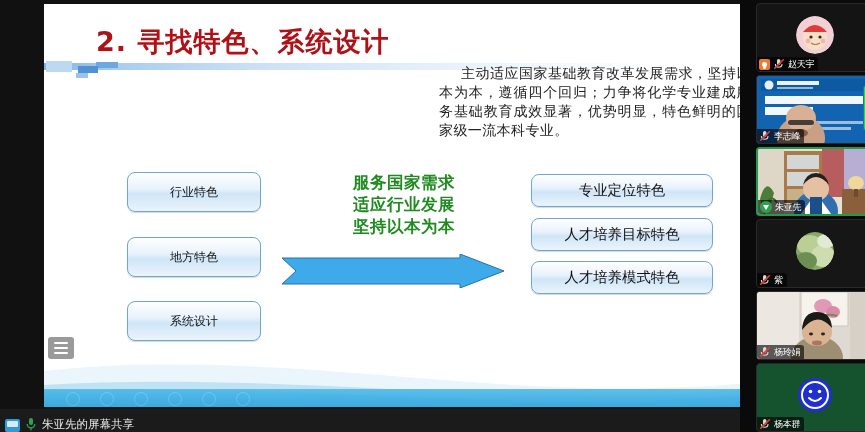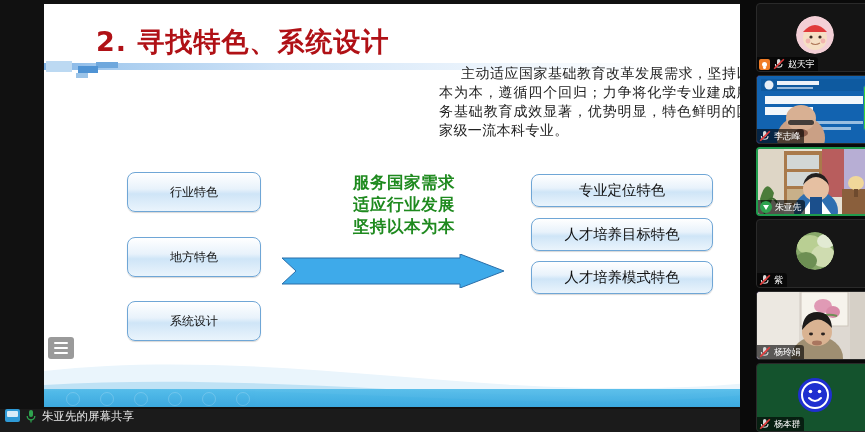--- a/index.html
+++ b/index.html
@@ -52,21 +52,21 @@
   .slide-menu .bars i:nth-child(3){width:14px}
 
   
   .ppt-bar{position:absolute;left:0;bottom:0;width:740px;height:18px;
      background:linear-gradient(to bottom,#55bdea,#3aa8df);opacity:.95;}
   .ppt-bar .g{position:absolute;top:3px;width:12px;height:12px;border:1px solid rgba(255,255,255,.35);
      border-radius:50%;opacity:.55;}
 
   
   .statusbar{position:absolute;left:0;bottom:0;width:740px;height:23px;background:#1b1b1b;
-     display:flex;align-items:flex-start;gap:5px;padding-left:5px;box-sizing:border-box;}
+     display:flex;align-items:flex-end;gap:5px;padding-left:5px;box-sizing:border-box;}
   .sb-icon{width:15px;height:13px;border-radius:2px;background:#2f9ad6;position:relative;flex:0 0 auto;}
   .sb-icon:after{content:"";position:absolute;left:2px;top:2px;width:11px;height:6px;background:#d8ecf8;border-radius:1px;}
   .mic{width:12px;height:15px;flex:0 0 auto;}
   .sb-text{color:#e8e8e8;font-size:11.5px;font-family:"DejaVu Sans",sans-serif;white-space:nowrap;}
 
   
   .filmstrip{position:absolute;left:740px;top:0;width:125px;height:432px;background:#0a0a0a;padding:3px 16px;box-sizing:border-box;}
   .tile{position:relative;width:117px;height:69px;margin-bottom:3px;border-radius:4px;overflow:hidden;
         background:#8b5cf6;border:1px solid #2a2a2a;box-sizing:border-box;}
   .tile.speaking{border:2px solid #1f9c4d;}

